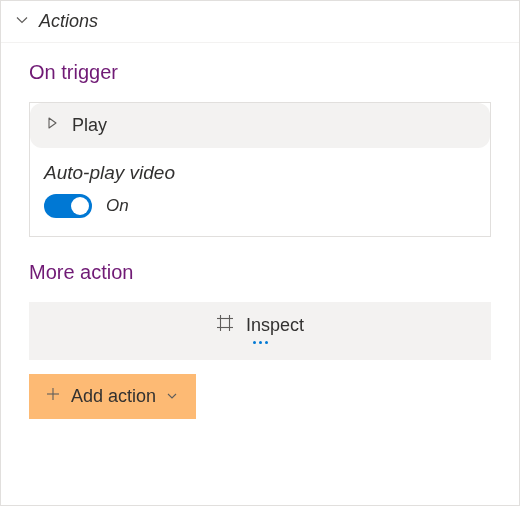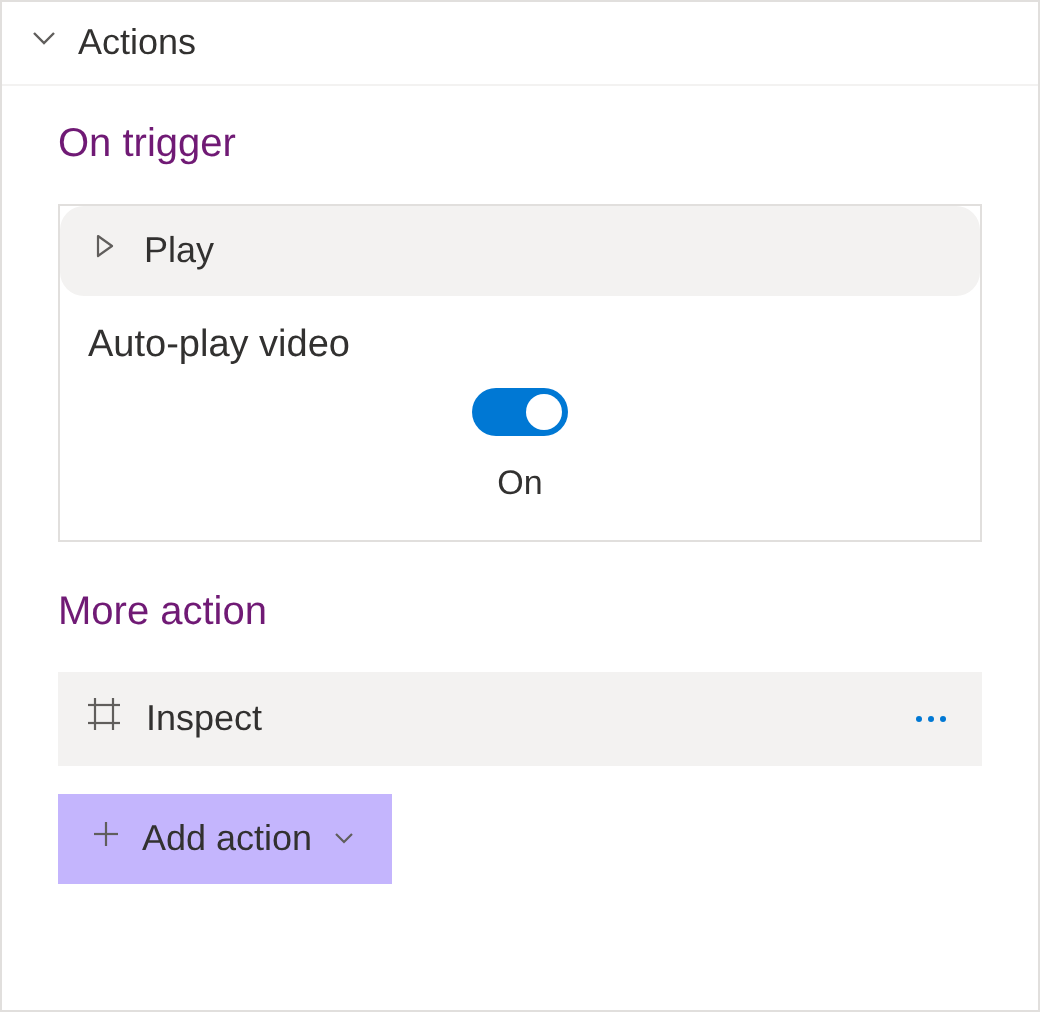--- a/index.html
+++ b/index.html
@@ -18,20 +18,21 @@
     .panel-header {
       display: flex;
       align-items: center;
       padding: 10px 16px 10px 14px;
       border-bottom: 1px solid #f3f2f1;
       gap: 10px;
     }
     .panel-header .title {
       font-size: 18px;
       font-weight: 400;
+      font-style: italic;
     }
     .panel-body {
       padding: 18px 28px 20px 28px;
     }
     .section-title {
       font-size: 20px;
       font-weight: 400;
       margin-bottom: 18px;
       color: #701a75;
     }
@@ -44,31 +45,31 @@
       display: flex;
       align-items: center;
       padding: 12px 14px;
       gap: 12px;
       font-size: 18px;
       border-radius: 12px;
     }
     .action-body {
       padding: 14px 14px 18px 14px;
       background: #fff;
+      font-style: italic;
     }
     .property-label {
       font-size: 19px;
       margin-bottom: 10px;
       color: #323130;
     }
     .toggle-row {
       display: flex;
       align-items: center;
       gap: 14px;
-      flex-direction: column;
     }
     .toggle {
       width: 48px;
       height: 24px;
       border-radius: 12px;
       background: #0078d4;
       position: relative;
       cursor: pointer;
     }
     .toggle-knob {
@@ -85,40 +86,41 @@
       color: #323130;
     }
     .action-row {
       background: #f3f2f1;
       display: flex;
       align-items: center;
       justify-content: space-between;
       padding: 12px 14px;
       margin-bottom: 14px;
       font-size: 18px;
+      flex-direction: column;
     }
     .action-row-left {
       display: flex;
       align-items: center;
       gap: 12px;
     }
     .more-dots {
       display: flex;
       gap: 3px;
       padding: 4px;
       cursor: pointer;
     }
     .more-dots span {
       width: 3px;
       height: 3px;
       border-radius: 50%;
       background: #0078d4;
     }
     .add-action-btn {
-      background: #c4b5fd;
+      background: #fdba74;
       display: inline-flex;
       align-items: center;
       padding: 12px 18px 12px 16px;
       gap: 10px;
       font-size: 18px;
       cursor: pointer;
       color: #323130;
     }
     .icon-svg {
       flex-shrink: 0;

